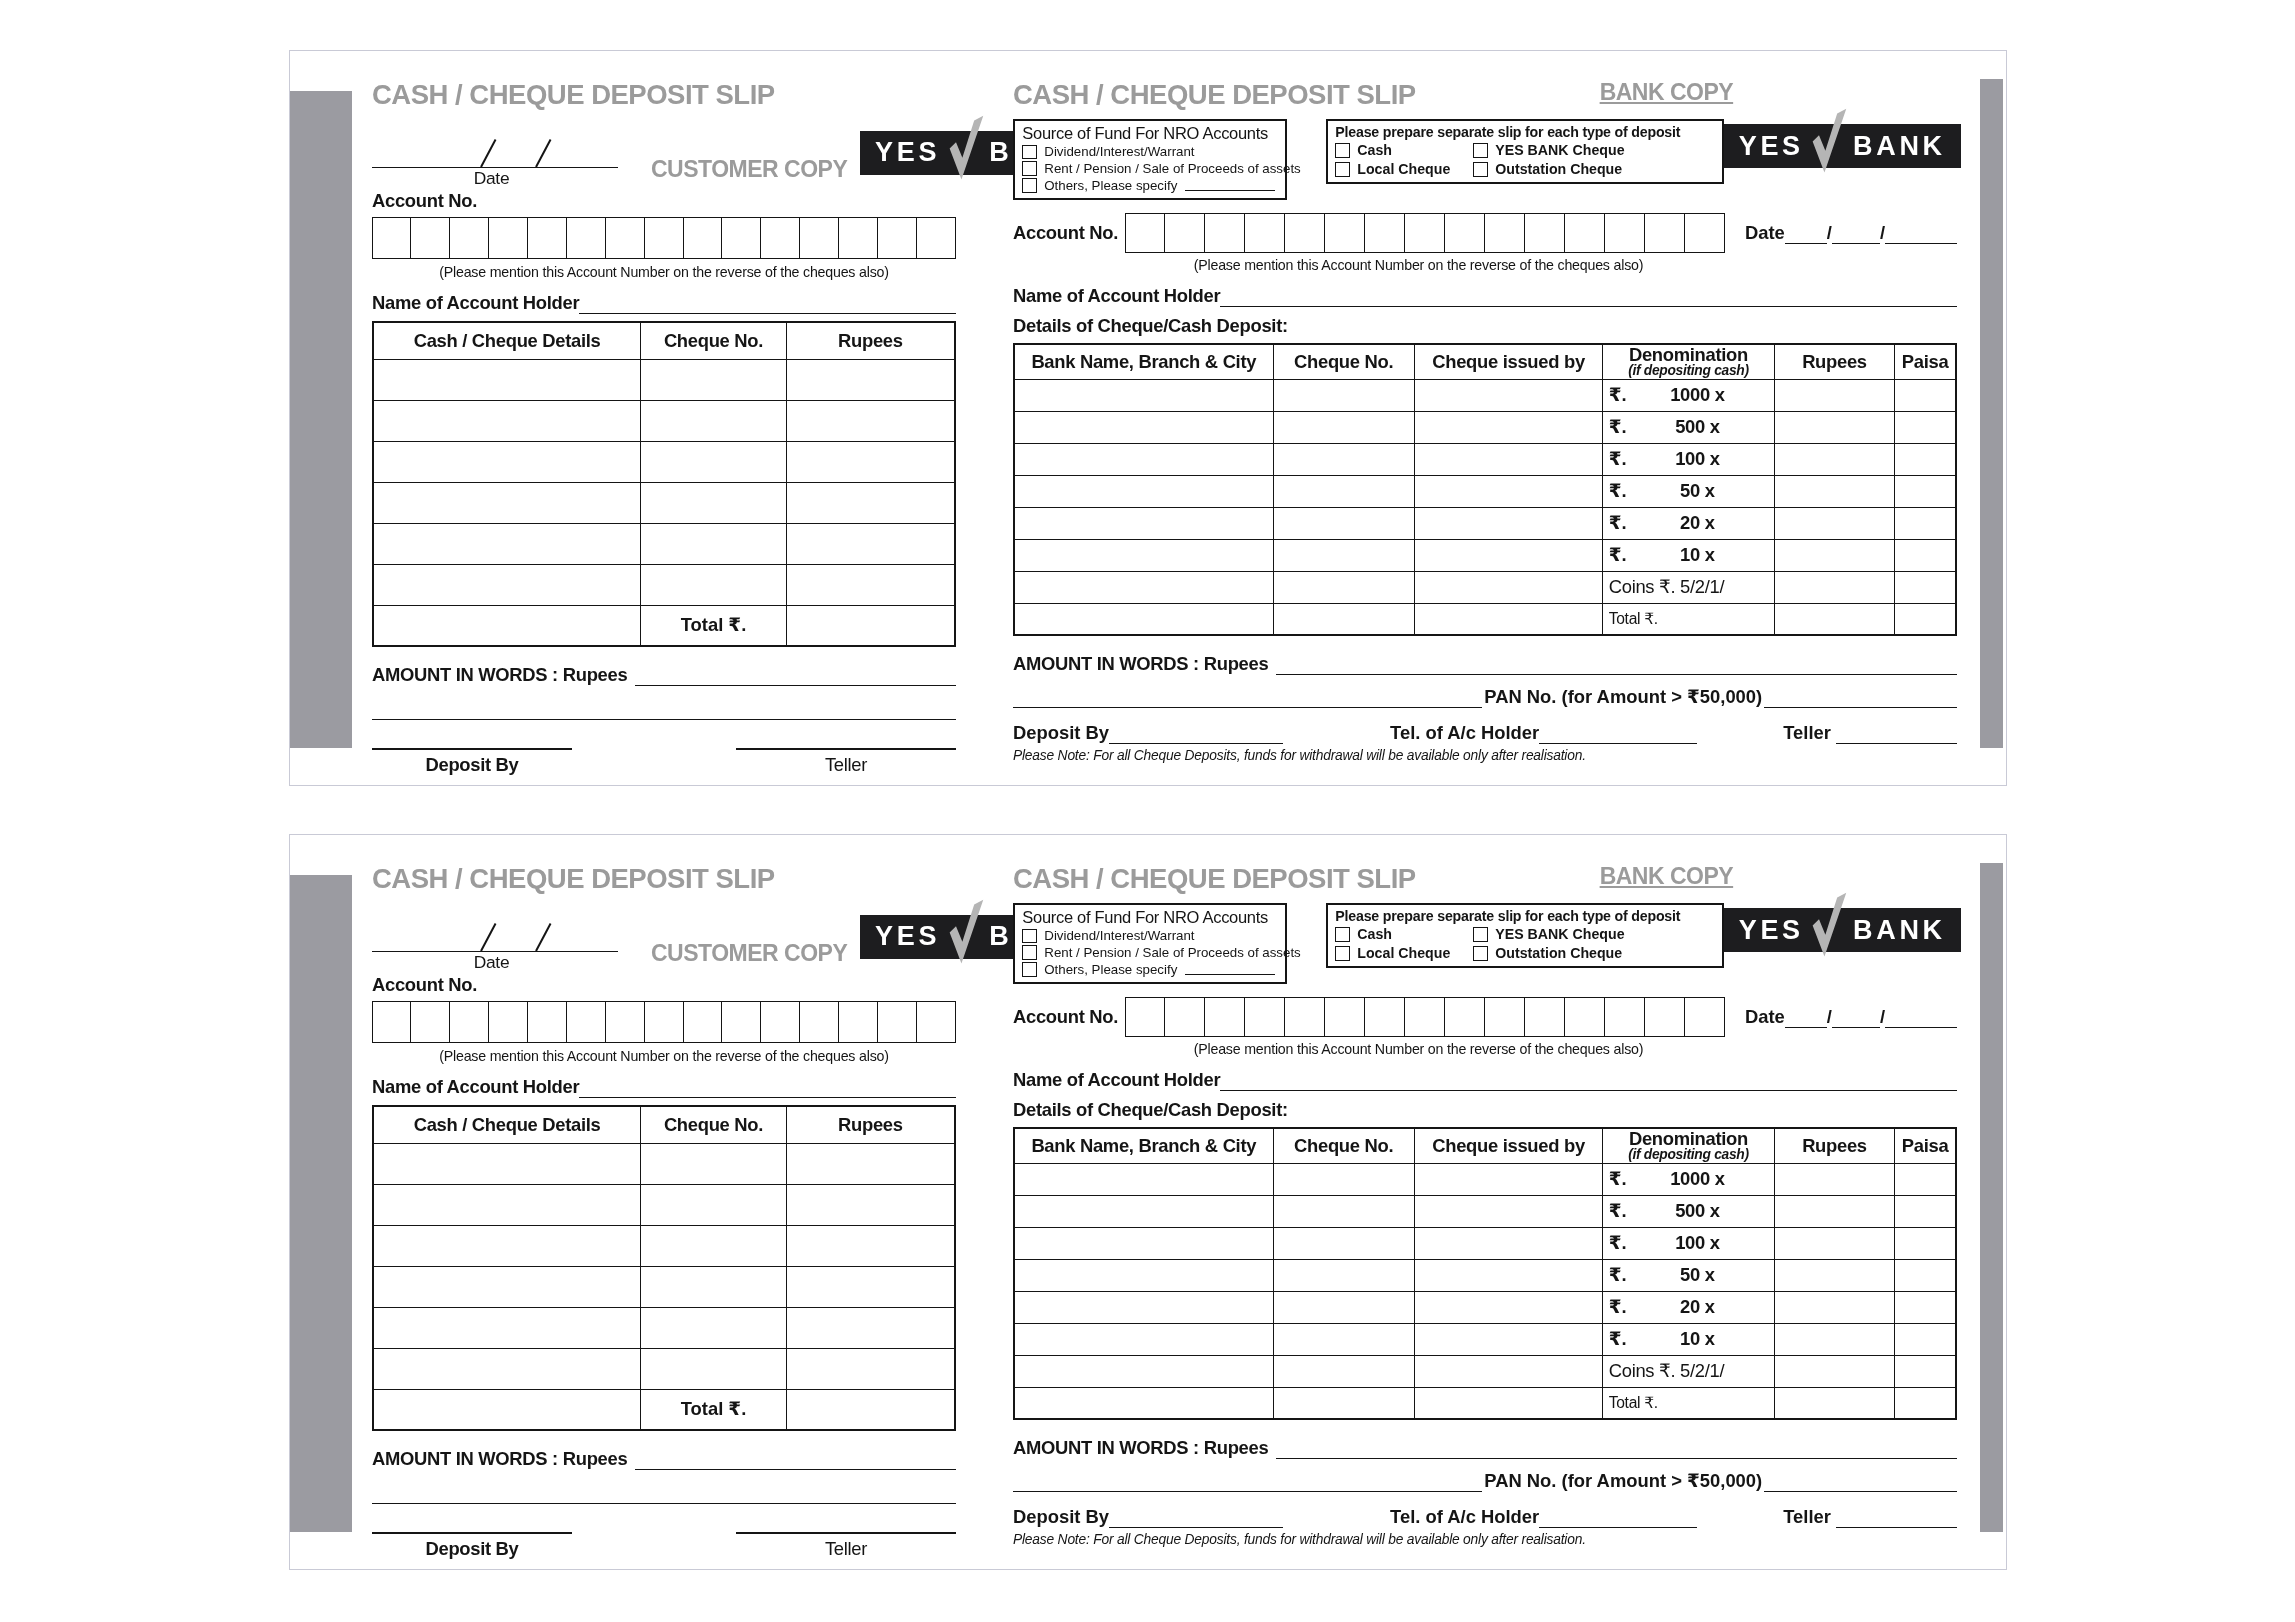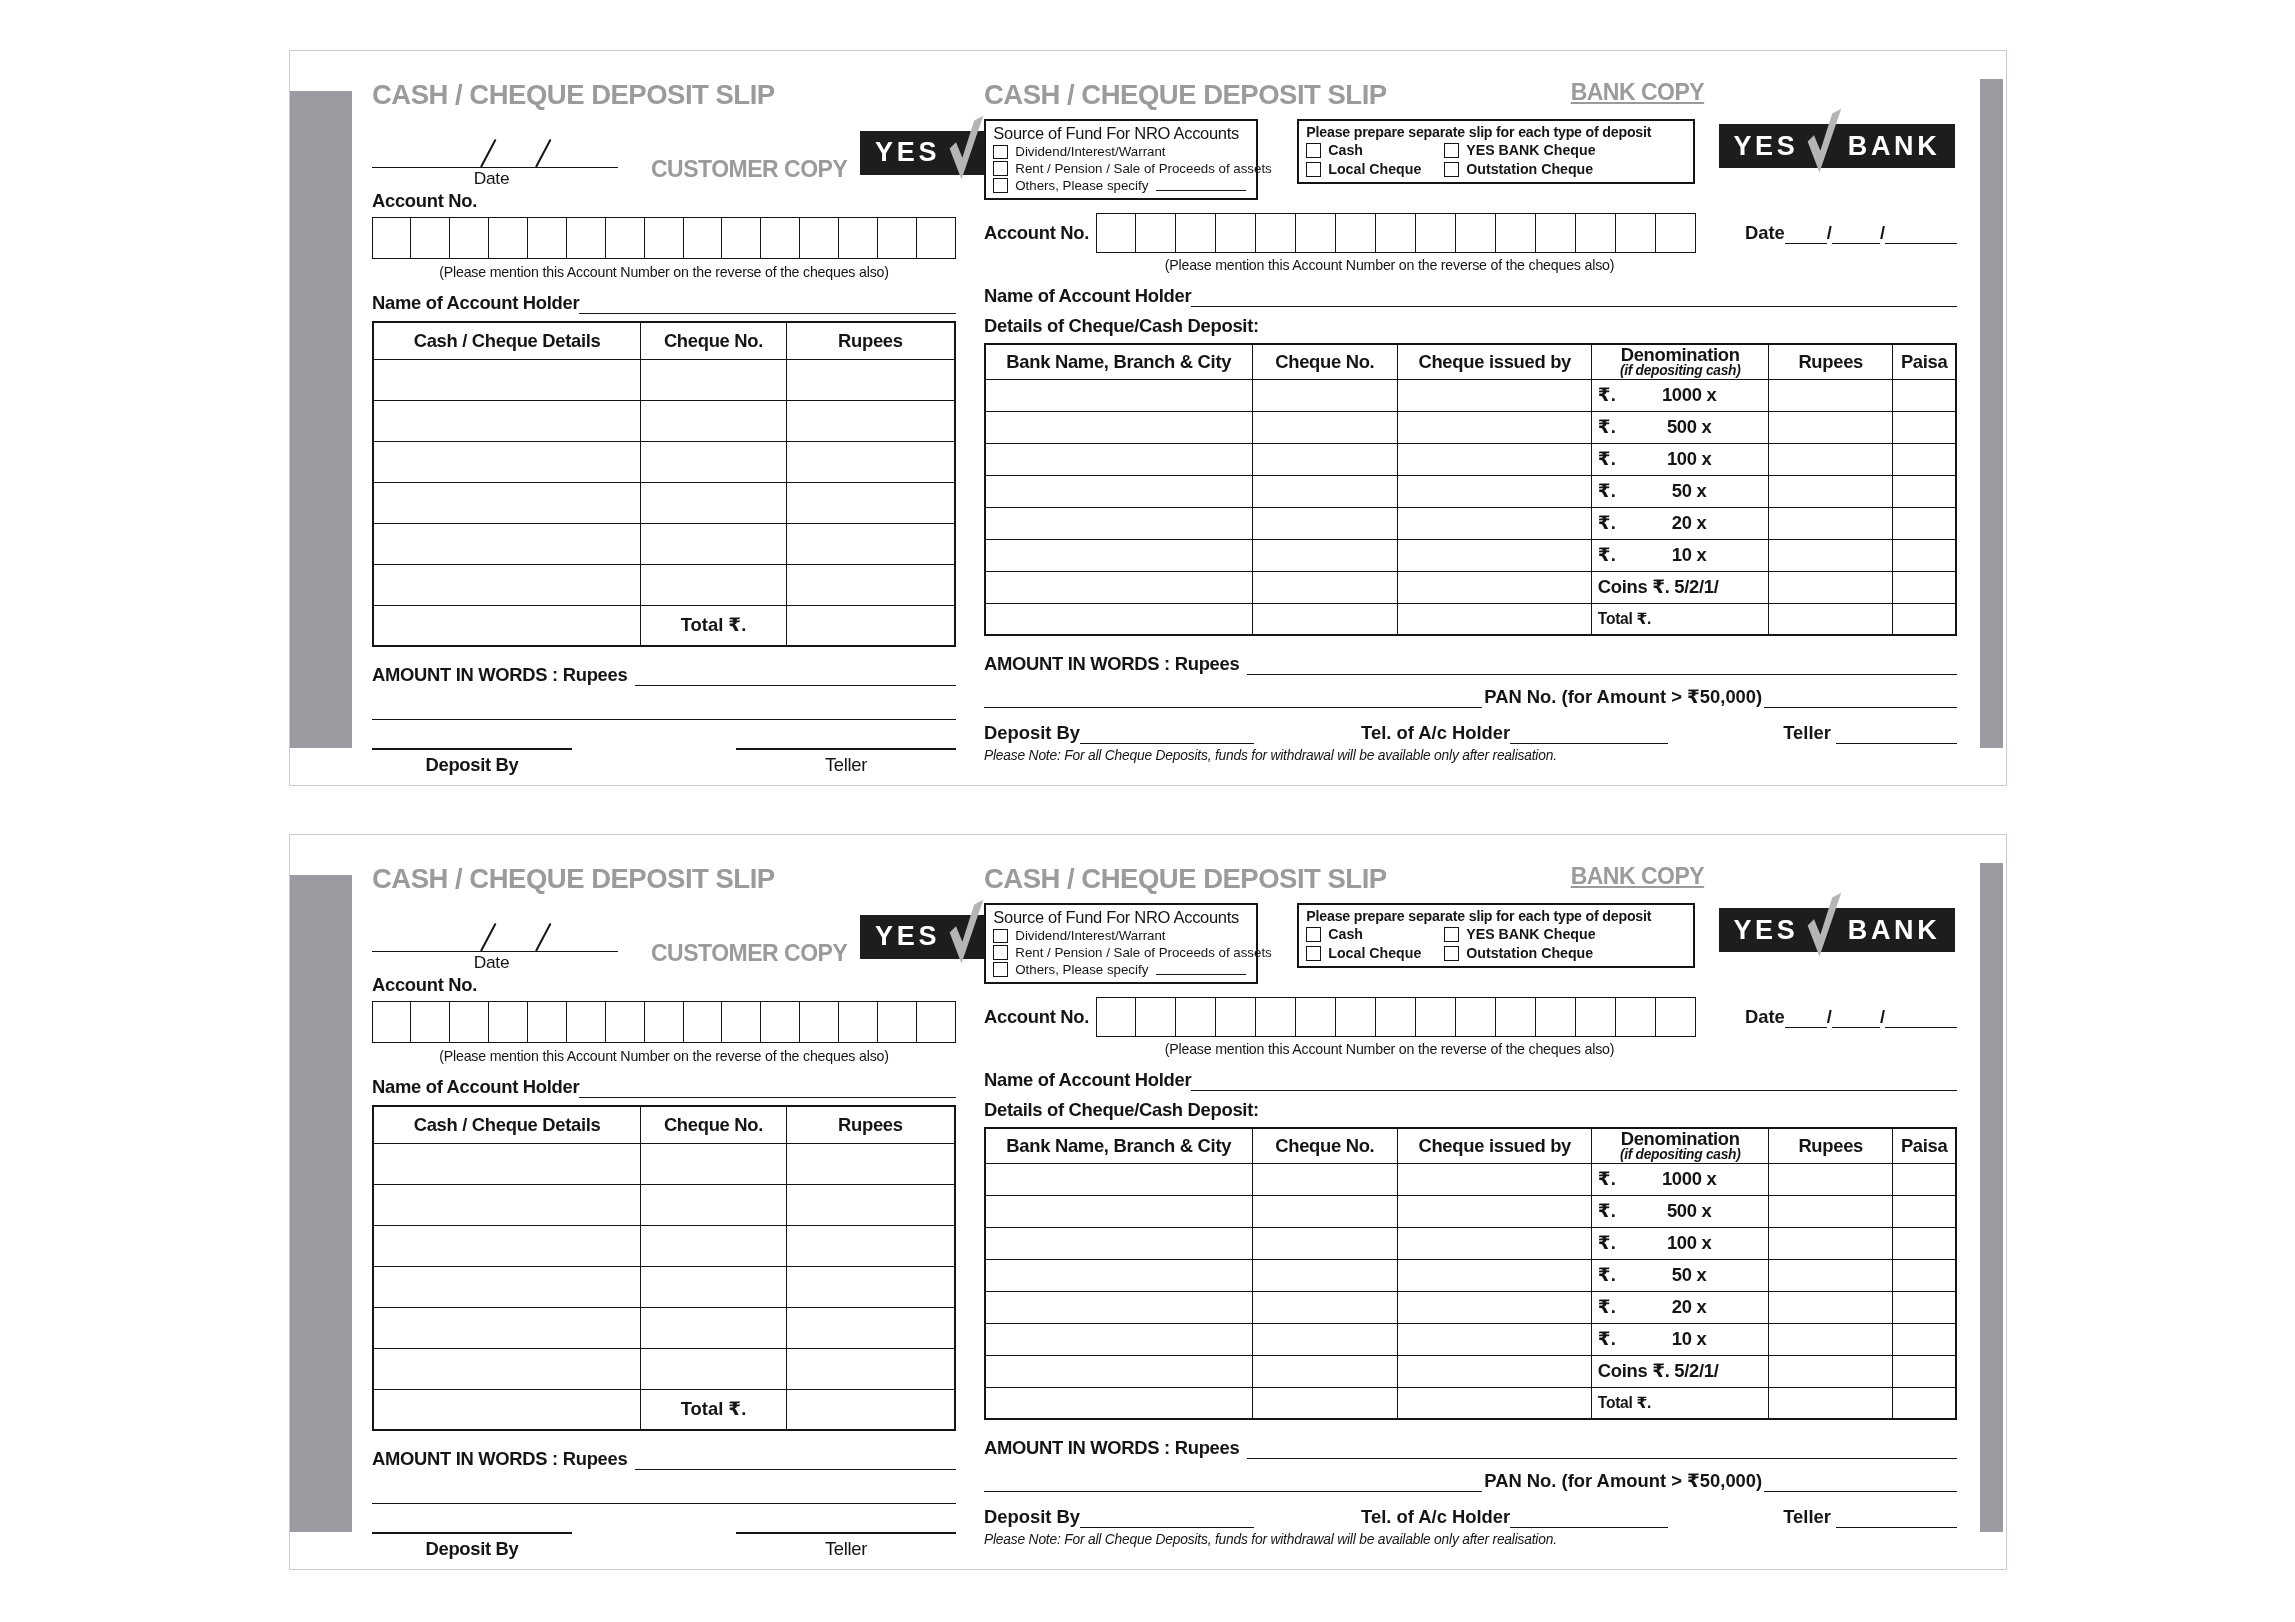--- a/index.html
+++ b/index.html
@@ -14,21 +14,21 @@
   .page{position:relative;width:2296px;height:1623px;background:#fff;overflow:hidden;}
 
   
   .sheet{position:absolute;left:289px;width:1718px;height:736px;background:#fff;
          border:1.8px solid var(--border-gray);overflow:hidden;}
   #sheets .sheet:nth-of-type(1){top:50px;}
   #sheets .sheet:nth-of-type(2){top:834px;}
   .bar{position:absolute;background:var(--bar-gray);}
   .bar-left{left:0;top:40px;width:62px;height:657px;}
   .bar-right{right:2.8px;top:27.5px;width:23px;height:669px;}
-  .slips{position:absolute;left:82px;top:0;width:1585px;height:100%;display:flex;gap:28px;}
+  .slips{position:absolute;left:82px;top:0;width:1585px;height:100%;display:flex;gap:57px;}
   .slip{position:relative;}
   .slip.customer{width:584px;flex:none;}
   .slip.bank{flex:1;min-width:0;}
 
   
   h1.slip-title{margin:27.5px 0 0 0;font-size:27.5px;font-weight:700;letter-spacing:-0.5px;
                 color:var(--title-gray);font-stretch:condensed;}
   .copy-label{font-size:23px;font-weight:700;letter-spacing:-0.5px;color:var(--title-gray);font-stretch:condensed;}
   .logo{position:relative;display:flex;align-items:center;background:var(--brand-black);
         height:44px;padding:0 14.7px;flex:none;}
@@ -103,21 +103,21 @@
   .bank-table{margin-top:5.5px;}
   .bank-table th{height:24px;}
   .bank-table th.th-denom{padding:0;}
   .th-denom .d1{display:block;font-size:18.4px;font-weight:700;line-height:1.05;}
   .th-denom .d2{display:block;font-size:13.8px;font-weight:700;font-style:italic;line-height:1.05;}
   .bank-table td{height:32px;}
   .denom-cell{padding:0 5.5px;}
   .denom-flex{display:flex;align-items:center;}
   .denom-flex .rs{font-size:18.4px;font-weight:700;}
   .denom-flex .val{flex:1;text-align:center;font-size:18.4px;font-weight:700;letter-spacing:-0.3px;}
-  .denom-single{font-size:18.4px;font-weight:700;letter-spacing:-0.3px;}
+  .denom-single{font-size:18.4px;font-weight:400;letter-spacing:-0.3px;}
   .denom-single.small{font-size:15.6px;}
   .pan-row{display:flex;align-items:flex-end;margin-top:11px;font-size:18.4px;font-weight:700;}
   .pan-row .pan-label{white-space:nowrap;margin:0 1.8px;}
   .pan-row .pan-tail{width:193px;}
   .dep-row{display:flex;align-items:flex-end;margin-top:14.7px;font-size:18.4px;font-weight:700;}
   .dep-row .seg{display:flex;align-items:flex-end;white-space:nowrap;}
   .dep-row .seg .uline{height:13px;}
   .dep-row .u-dep{width:174px;}
   .dep-row .u-tel{width:158px;}
   .dep-row .u-tlr{width:121px;}

